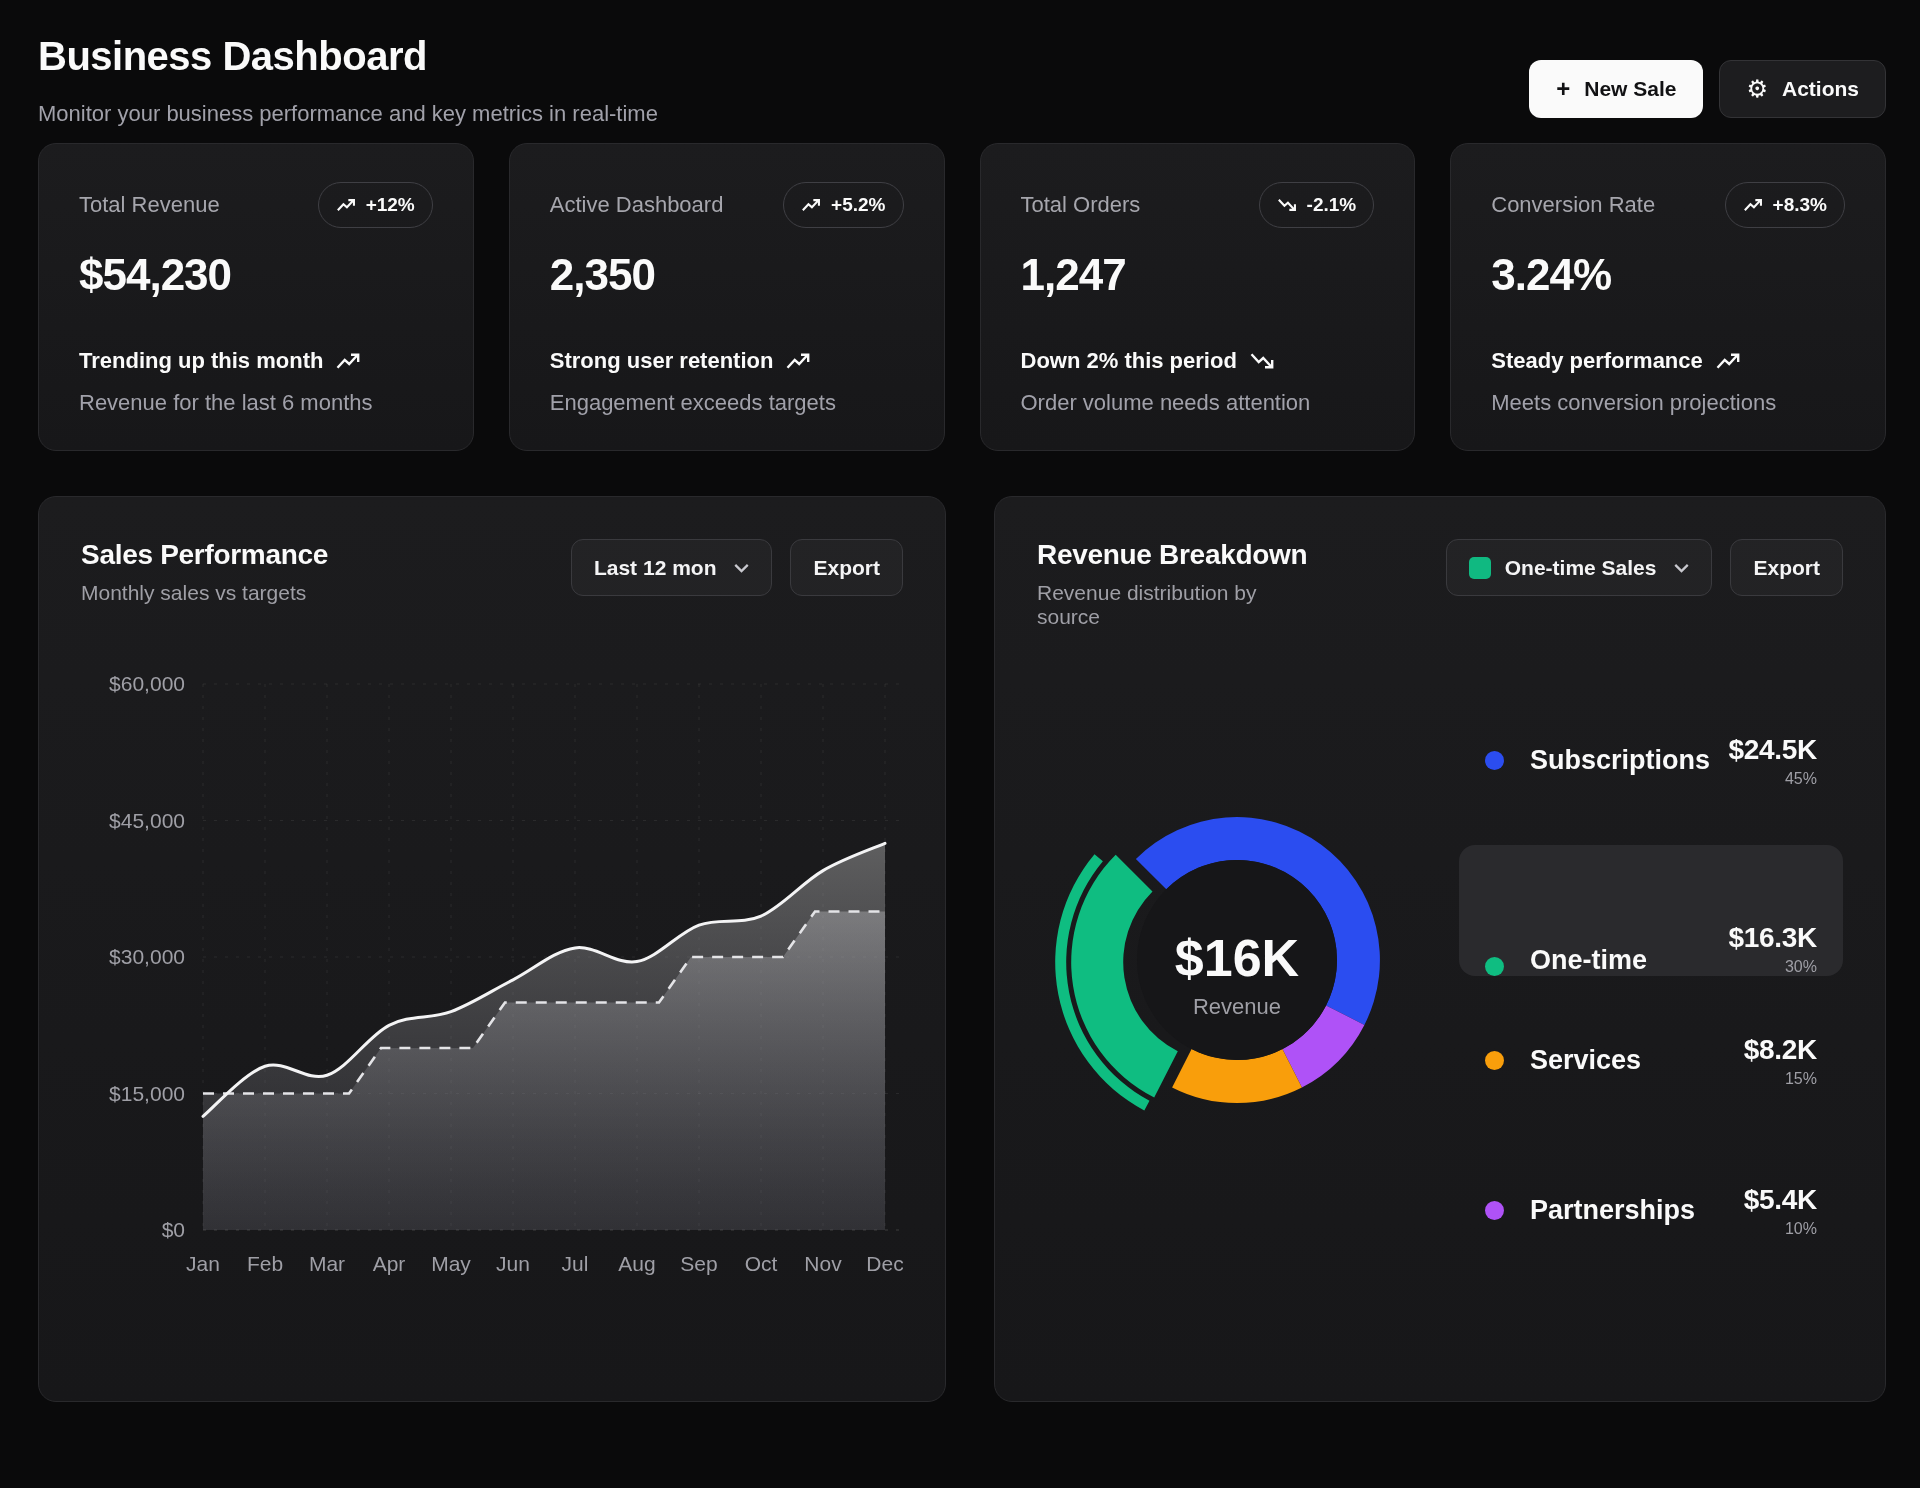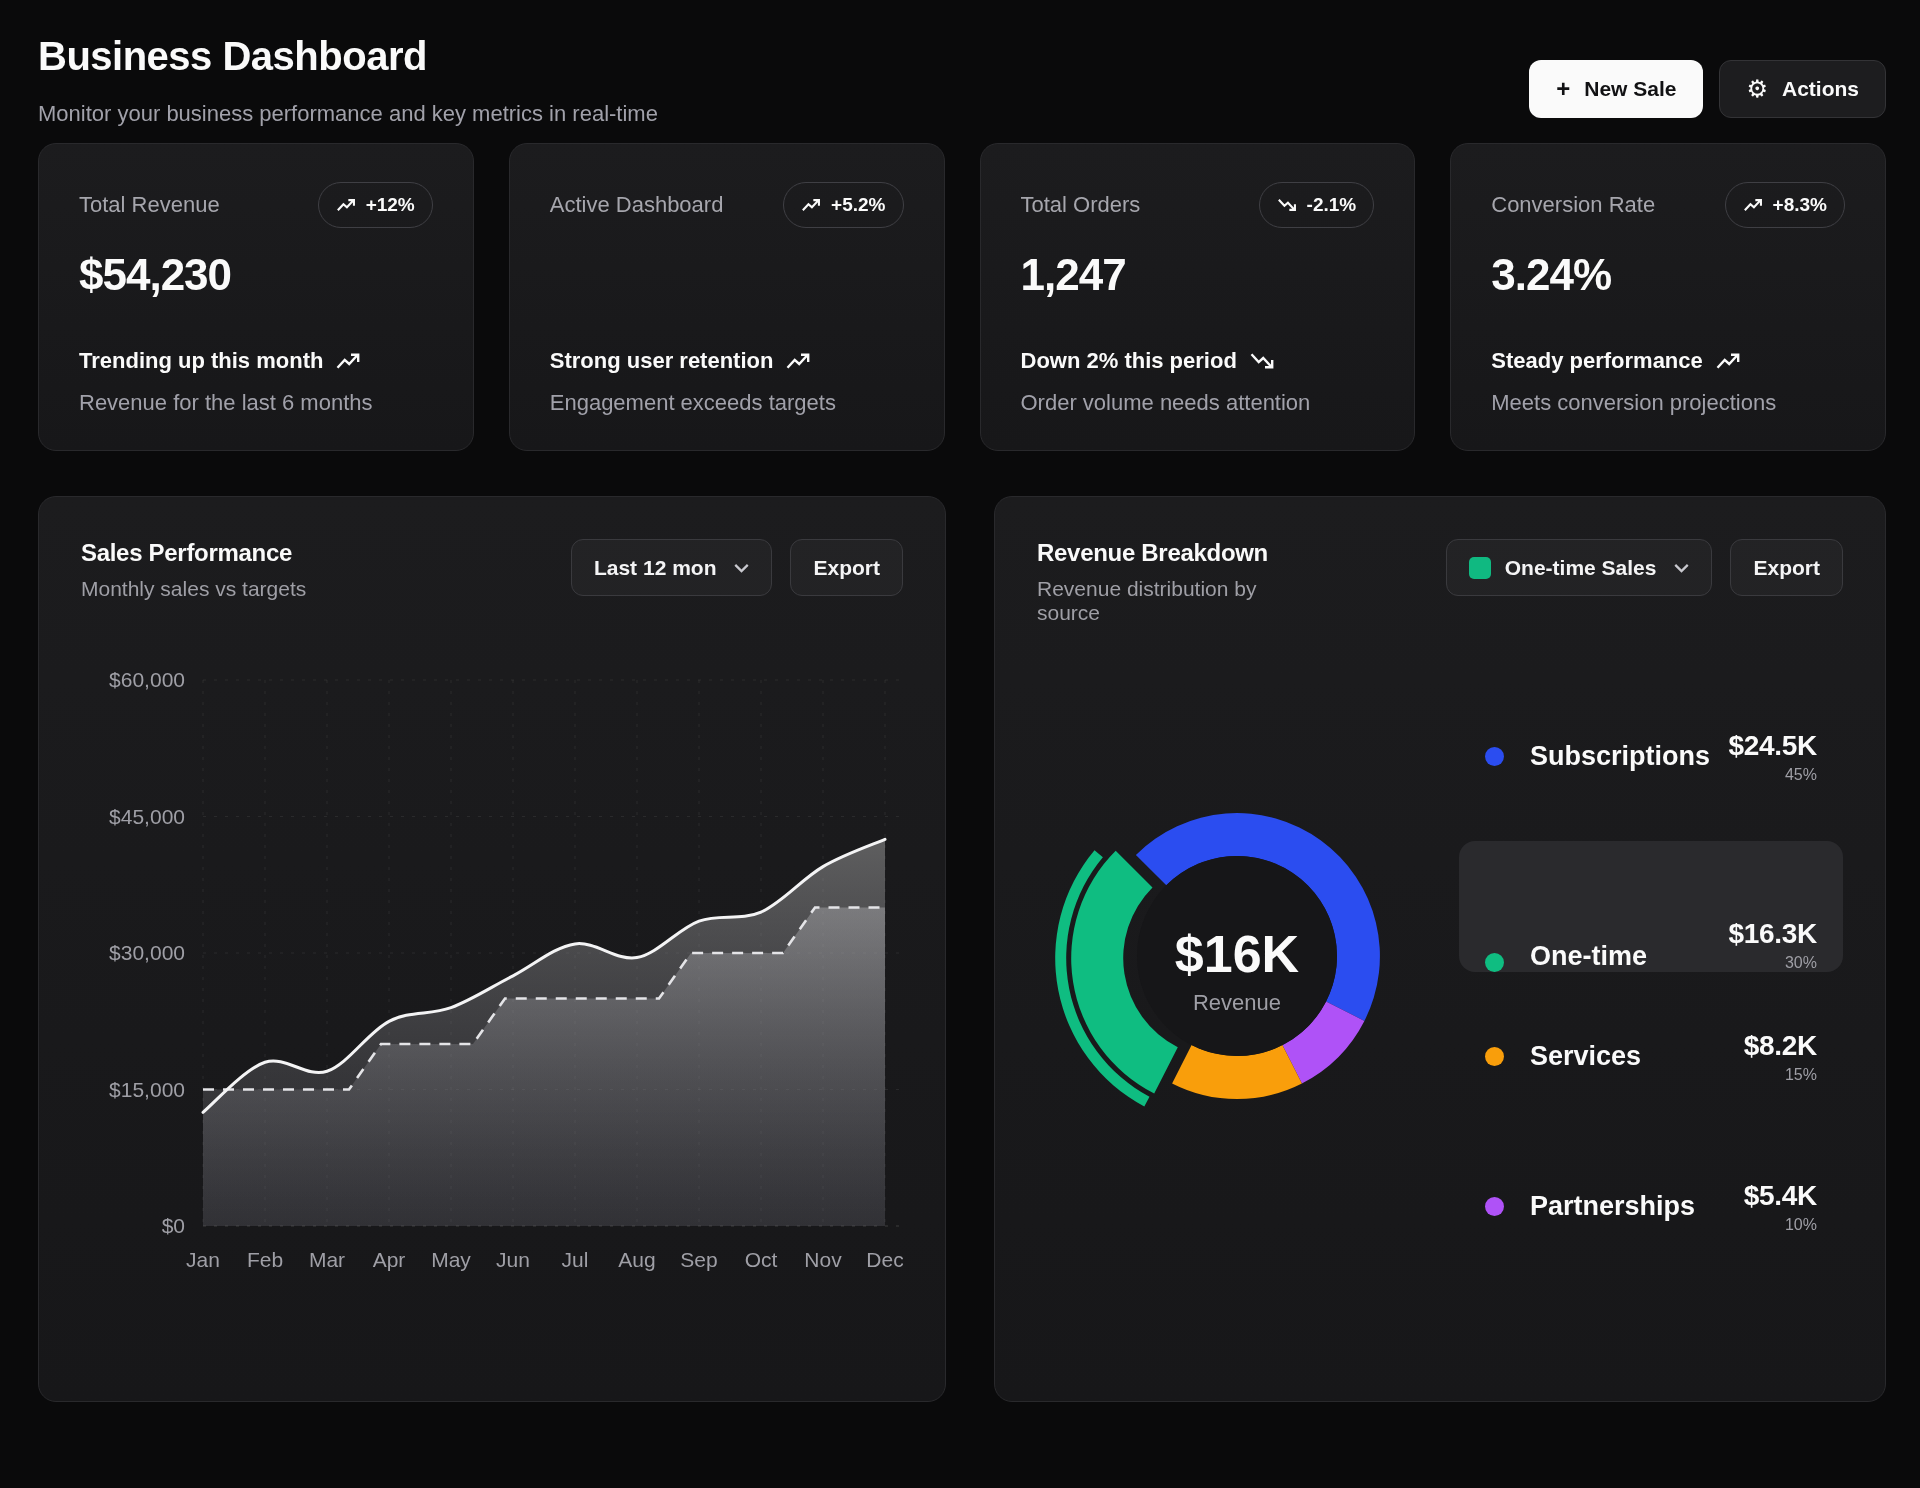--- a/index.html
+++ b/index.html
@@ -30,21 +30,21 @@
   .stat-value { font-size:44px; font-weight:800; letter-spacing:-1px; margin-top:22px; }
   .stat-foot { margin-top:auto; }
   .stat-line1 { font-size:22px; font-weight:700; display:flex; align-items:center; gap:12px; }
   .stat-line2 { font-size:22px; color:#a1a1aa; margin-top:16px; }
   .ticon { flex:0 0 auto; }
 
   
   .charts { display:grid; grid-template-columns:906fr 894fr; gap:48px; margin-top:45px; height:906px; }
   .chart-card { padding:42px; display:flex; flex-direction:column; }
   .chart-head { display:flex; align-items:flex-start; }
-  .chart-title { font-size:24px; font-weight:700; letter-spacing:-0.3px; }
+  .chart-title { font-size:28px; font-weight:700; letter-spacing:-0.3px; }
   .chart-sub { font-size:21px; color:#9f9fa6; margin-top:10px; }
   .chart-controls { margin-left:auto; display:flex; gap:18px; }
   .ctrl { display:flex; align-items:center; gap:14px; height:57px; padding:0 22px;
     background:rgba(255,255,255,0.03); border:1px solid #3a3a3e; border-radius:12px;
     font-size:21px; font-weight:600; color:#f4f4f5; cursor:pointer; }
   .swatch { width:22px; height:22px; border-radius:5px; }
   .chev { margin-left:4px; }
 
   .sales-svg { margin-top:54px; width:822px; height:644px; }
 
@@ -110,20 +110,21 @@
     <div class="card stat-card">
       <div class="stat-top">
         <span class="stat-label">Active Dashboard</span>
         <span class="badge">
           <svg class="ticon" width="20" height="14" viewBox="0 0 16 12">
               <path d="M1 10.5 L5.8 5.3 L8.8 8 L14.5 1.8 M10 1.8 H14.8 V6.6" fill="none" stroke="#fafafa" stroke-width="1.8"></path>
             </svg>
           <span>+5.2%</span>
         </span>
       </div>
+      <div class="stat-value">2,350</div>
       <div class="stat-foot">
         <div class="stat-line1">
             <span>Strong user retention</span>
           <svg class="ticon" width="26" height="18" viewBox="0 0 16 12">
               <path d="M1 10.5 L5.8 5.3 L8.8 8 L14.5 1.8 M10 1.8 H14.8 V6.6" fill="none" stroke="#fafafa" stroke-width="1.6"></path>
             </svg>
         </div>
         <div class="stat-line2">Engagement exceeds targets</div>
       </div>
     </div>

